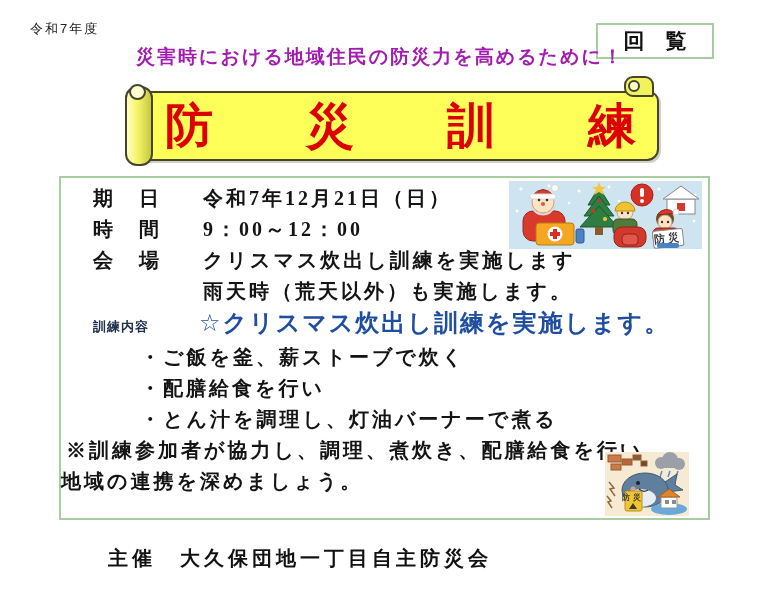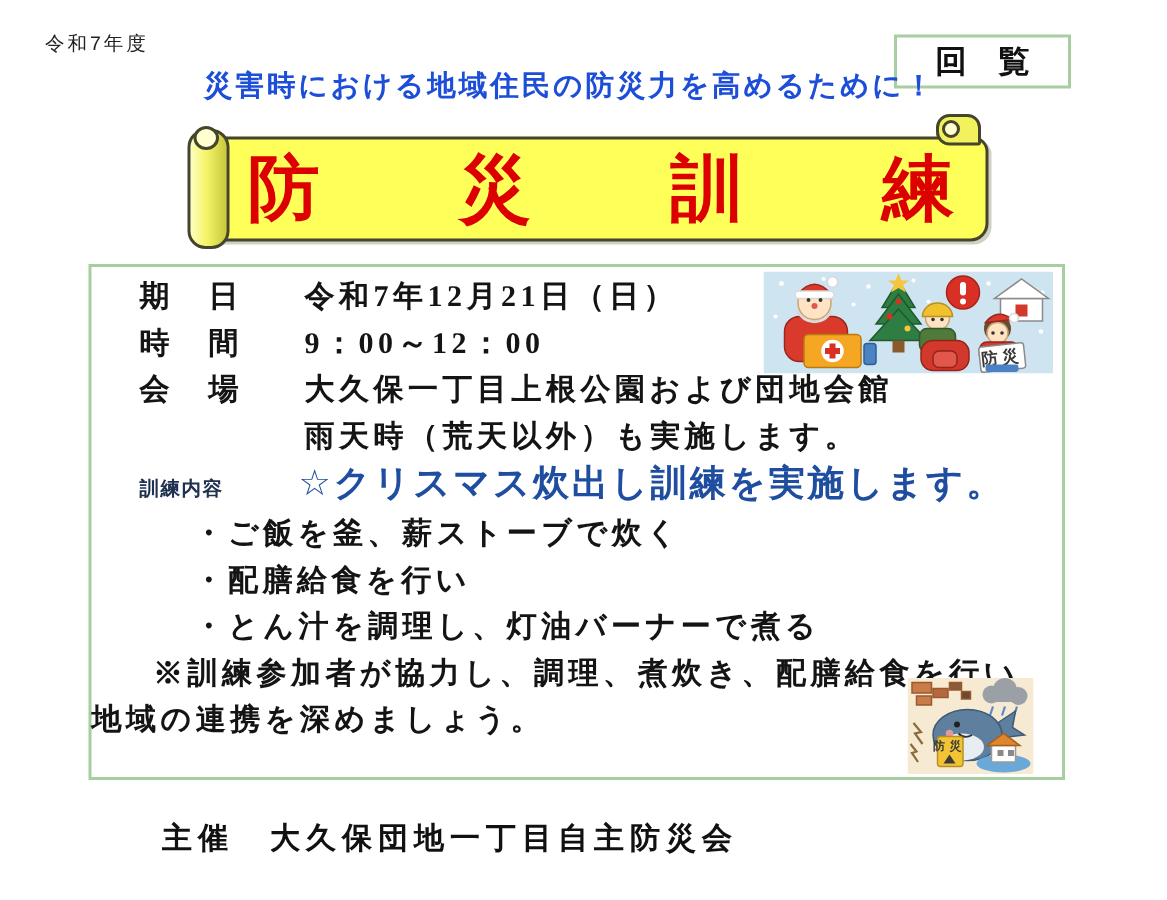--- a/index.html
+++ b/index.html
@@ -19,21 +19,21 @@
   .kairan{
     position:absolute;left:596px;top:23px;
     width:114px;height:32px;
     border:2px solid #a8cda0;background:#fff;
     display:flex;align-items:center;justify-content:center;
     font-size:21px;font-weight:bold;color:#111;
   }
   .subtitle{
     position:absolute;left:0;top:44px;width:760px;
     text-align:center;
-    font-size:19px;font-weight:bold;letter-spacing:2px;color:#1d4ed8;
+    font-size:19px;font-weight:bold;letter-spacing:2px;color:#a21caf;
   }
   
   .banner{position:absolute;left:125px;top:82px;width:537px;height:82px;}
   .banner-body{
     position:absolute;left:16px;top:9px;right:3px;bottom:3px;
     background:#ffff5a;
     border:2px solid #45452e;
     border-radius:2px 10px 12px 2px;
     box-shadow:2px 2px 0 rgba(120,120,90,0.35);
   }
@@ -78,22 +78,22 @@
   .row-training{line-height:31px;padding-left:32px;white-space:nowrap;}
   .training-label{
     font-family:"Liberation Sans","DejaVu Sans",sans-serif;
     font-size:13px;letter-spacing:1px;color:#20304f;
     display:inline-block;width:98px;
   }
   .training-highlight{
     font-family:"Liberation Sans","DejaVu Sans",sans-serif;
     font-size:24px;letter-spacing:2px;color:#1f4ea0;
   }
-  .bullet{line-height:31px;padding-left:68px;white-space:nowrap;}
-  .note-1{line-height:31px;padding-left:5px;white-space:nowrap;margin-left:36px;}
+  .bullet{line-height:31px;padding-left:68px;white-space:nowrap;margin-left:11px;}
+  .note-1{line-height:31px;padding-left:5px;white-space:nowrap;}
   .note-2{line-height:31px;white-space:nowrap;}
   .santa-illo{position:absolute;right:6px;top:3px;}
   .whale-illo{position:absolute;right:19px;bottom:2px;}
   
   .footer{
     position:absolute;left:108px;top:545px;
     font-size:20px;font-weight:bold;letter-spacing:4px;color:#111;
   }
 </style>
 </head>
@@ -217,21 +217,21 @@
     <div class="row">
       <span class="row-label">期　日</span>
       <span class="row-value">令和7年12月21日（日）</span>
     </div>
     <div class="row">
       <span class="row-label">時　間</span>
       <span class="row-value">9：00～12：00</span>
     </div>
     <div class="row">
       <span class="row-label">会　場</span>
-      <span class="row-value">大久保一丁目上根公園および団地会館</span>
+      <span class="row-value">クリスマス炊出し訓練を実施します</span>
     </div>
     <div class="row">
       <span class="row-label"></span>
       <span class="row-value">雨天時（荒天以外）も実施します。</span>
     </div>
 
     <div class="row-training">
       <span class="training-label">訓練内容</span>
       <span class="training-highlight">☆クリスマス炊出し訓練を実施します。</span>
     </div>

